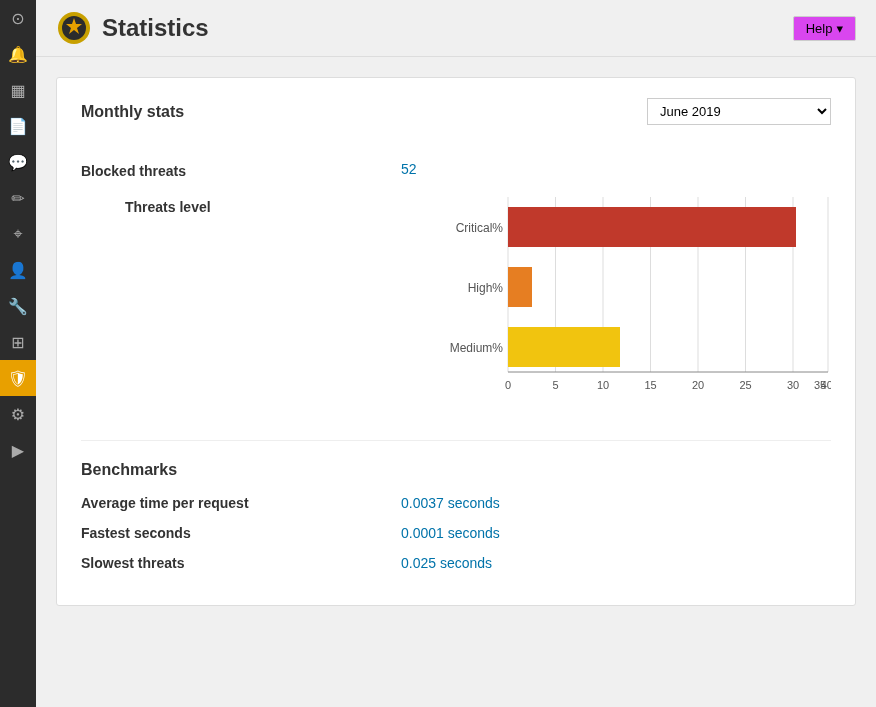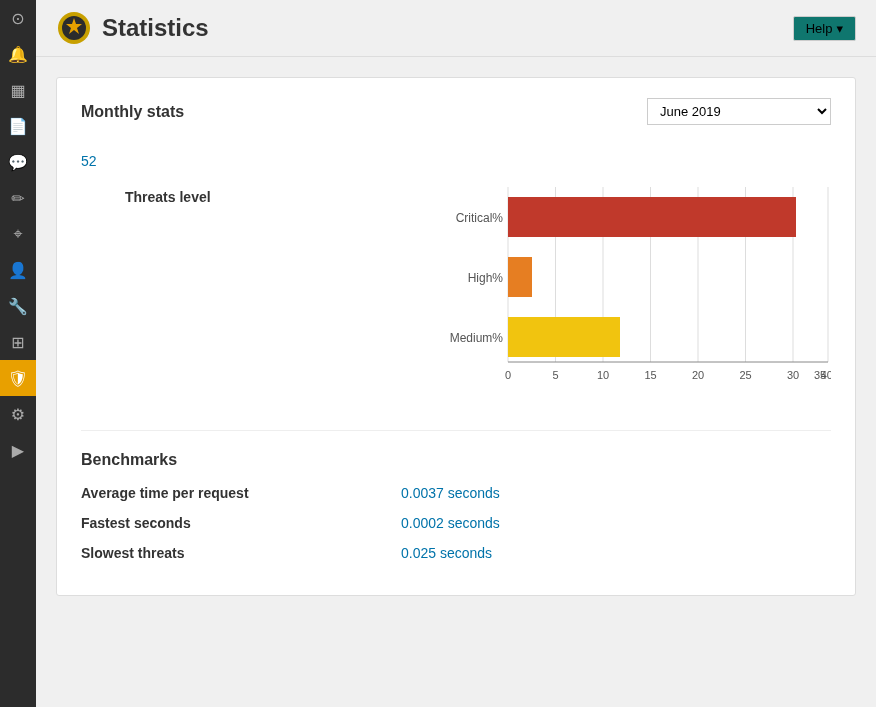--- a/index.html
+++ b/index.html
@@ -53,21 +53,21 @@
     .header-icon {
       width: 36px;
       height: 36px;
     }
     .header-title {
       font-size: 24px;
       font-weight: bold;
       color: #333;
     }
     .help-btn {
-      background: #0f766e;
+      background: #d946ef;
       border: 1px solid #ccc;
       padding: 4px 12px;
       cursor: pointer;
       display: flex;
       align-items: center;
       gap: 4px;
       font-size: 13px;
       border-radius: 2px;
     }
 
@@ -83,21 +83,21 @@
       border: 1px solid #ddd;
       border-radius: 3px;
       padding: 20px 24px;
     }
 
     
     .section-header {
       display: flex;
       align-items: center;
       justify-content: space-between;
-      margin-bottom: 28px;
+      margin-bottom: 36px;
     }
     .section-title {
       font-size: 16px;
       font-weight: bold;
       color: #333;
     }
     .month-select {
       border: 1px solid #ccc;
       padding: 4px 8px;
       font-size: 13px;
@@ -226,20 +226,21 @@
         <span class="section-title">Monthly stats</span>
         <select class="month-select">
           <option>June 2019</option>
           <option>May 2019</option>
           <option>April 2019</option>
           <option>March 2019</option>
         </select>
       </div>
 
       <div class="stat-row">
+        <span class="stat-label">Blocked threats</span>
         <span class="stat-value">52</span>
       </div>
 
       <div class="stat-row" style="align-items: flex-start; margin-left: 44px;">
         <span class="stat-label">Threats level</span>
         <div class="chart-container">
           <svg width="100%" height="220" viewBox="0 0 380 220" xmlns="http://www.w3.org/2000/svg">
 
             <line x1="60" y1="0" x2="60" y2="175" stroke="#ddd" stroke-width="1"></line>
             <line x1="107.5" y1="0" x2="107.5" y2="175" stroke="#ddd" stroke-width="1"></line>
@@ -277,21 +278,21 @@
       <hr class="divider">
 
       <div class="benchmark-title">Benchmarks</div>
 
       <div class="benchmark-row">
         <span class="benchmark-label">Average time per request</span>
         <span class="benchmark-value">0.0037 seconds</span>
       </div>
       <div class="benchmark-row">
         <span class="benchmark-label">Fastest seconds</span>
-        <span class="benchmark-value">0.0002 seconds</span>
+        <span class="benchmark-value">0.0001 seconds</span>
       </div>
       <div class="benchmark-row">
         <span class="benchmark-label">Slowest threats</span>
         <span class="benchmark-value">0.025 seconds</span>
       </div>
 
     </div>
   </div>
 </div>
 

